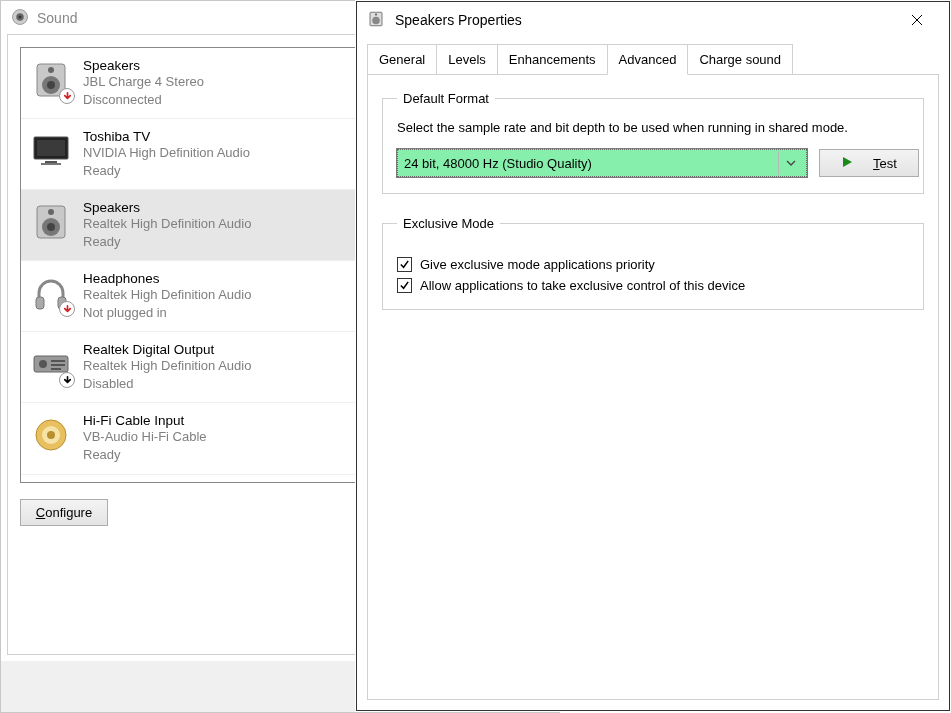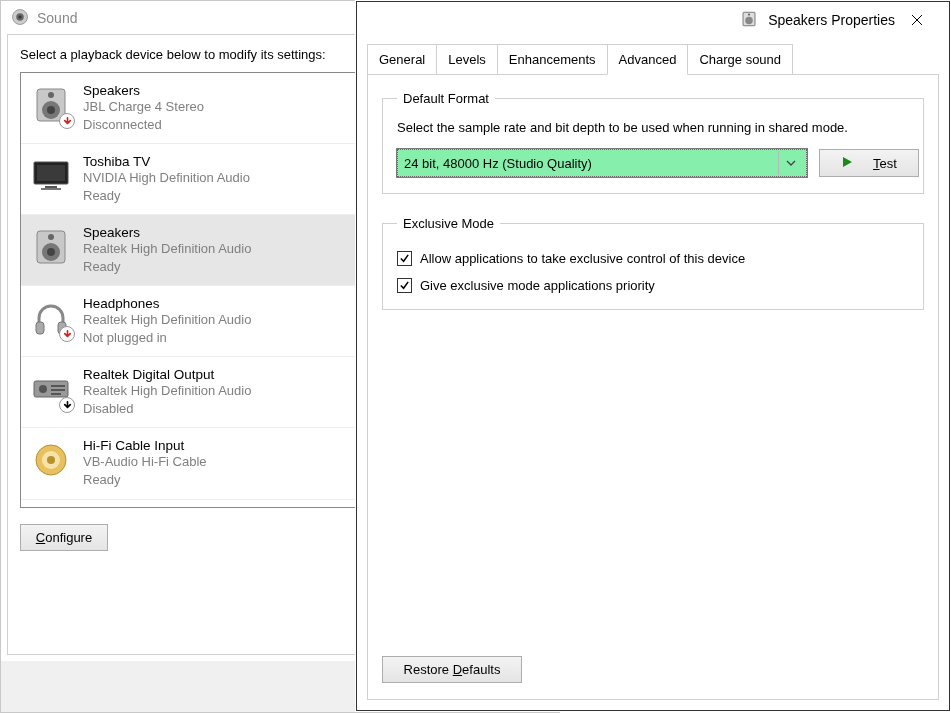--- a/index.html
+++ b/index.html
@@ -54,21 +54,21 @@
     .sound-dialog-footer .btn { min-width: 80px; }
     .u { text-decoration: underline; }
     
     .props-window {
       position: absolute; left: 356px; top: 1px; width: 594px; height: 710px;
       border: 1px solid #333; background: #fff; display: flex; flex-direction: column;
       box-shadow: 0 0 0 1px #fff;
     }
     .props-title-bar {
       display: flex; align-items: center; gap: 0; padding: 6px 10px; height: 36px;
-      justify-content: flex-end;
+      justify-content: space-between;
     }
     .props-title-left { display: flex; align-items: center; gap: 10px; }
     .props-title-icon svg { width: 18px; height: 18px; }
     .props-title { font-size: 14px; }
     .props-close { width: 44px; height: 28px; display: flex; align-items: center; justify-content: center; cursor: pointer; }
     .props-close svg { width: 12px; height: 12px; }
     .props-tabs { display: flex; padding: 0; margin-top: 6px; }
     .props-tabs .tab { padding: 7px 11px; border: 1px solid #d0d0d0; border-bottom: none; margin-left: -1px; cursor: pointer; font-size: 13px; }
     .props-tabs .tab:first-child { margin-left: 10px; }
     .props-tabs .tab.active { background: #fff; border-bottom: 1px solid #fff; z-index: 2; }
@@ -106,21 +106,20 @@
     <span class="sound-title-icon">
       <svg viewBox="0 0 24 24">
           <circle cx="12" cy="12" r="10" fill="#ccc" stroke="#888"></circle>
           <circle cx="12" cy="12" r="5" fill="#666"></circle>
           <circle cx="12" cy="12" r="2" fill="#333"></circle>
         </svg>
     </span>
     <span class="sound-title">Sound</span>
   </div>
   <div class="sound-body">
-    <div class="sound-instr">Select a playback device below to modify its settings:</div>
     <div class="device-list">
         <div class="device-item">
           <div class="device-icon"><svg viewBox="0 0 44 44">
               <rect x="8" y="6" width="28" height="32" rx="3" fill="#c8c8c8" stroke="#888"></rect>
               <circle cx="22" cy="27" r="9" fill="#777"></circle>
               <circle cx="22" cy="27" r="4" fill="#444"></circle>
               <circle cx="22" cy="12" r="3" fill="#666"></circle>
             </svg><div class="device-badge">
               <svg viewBox="0 0 12 12">
                 <path d="M6 2 v5 M3 5 l3 3 l3 -3" stroke="#d02020" stroke-width="1.8" fill="none" stroke-linecap="round" stroke-linejoin="round"></path>
@@ -259,36 +258,31 @@
             <svg viewBox="0 0 12 12">
                 <path d="M2 1 L11 6 L2 11 Z" fill="#1a8a1a"></path>
               </svg>
           </span>
           <span><span class="u">T</span>est</span>
         </div>
       </div>
     </fieldset>
     <fieldset>
       <legend>Exclusive Mode</legend>
+      <div class="chk-row" style="margin-top:12px">
+        <div class="chk">
+          <svg viewBox="0 0 12 12">
+              <path d="M2 6 L5 9 L10 2" stroke="#000" stroke-width="1.6" fill="none"></path>
+            </svg>
+        </div>
+        <span>Give exclusive mode applications priority</span>
+      </div>
       <div class="chk-row">
         <div class="chk">
           <svg viewBox="0 0 12 12">
               <path d="M2 6 L5 9 L10 2" stroke="#000" stroke-width="1.6" fill="none"></path>
             </svg>
         </div>
         <span>Allow applications to take exclusive control of this device</span>
       </div>
-      <div class="chk-row" style="margin-top:12px">
-        <div class="chk">
-          <svg viewBox="0 0 12 12">
-              <path d="M2 6 L5 9 L10 2" stroke="#000" stroke-width="1.6" fill="none"></path>
-            </svg>
-        </div>
-        <span>Give exclusive mode applications priority</span>
-      </div>
     </fieldset>
-    <div class="restore-row">
-      <button class="btn" style="min-width:140px">
-        <span>Restore </span><span class="u">D</span><span>efaults</span>
-      </button>
-    </div>
   </div>
 </div>
 
 </body></html>

